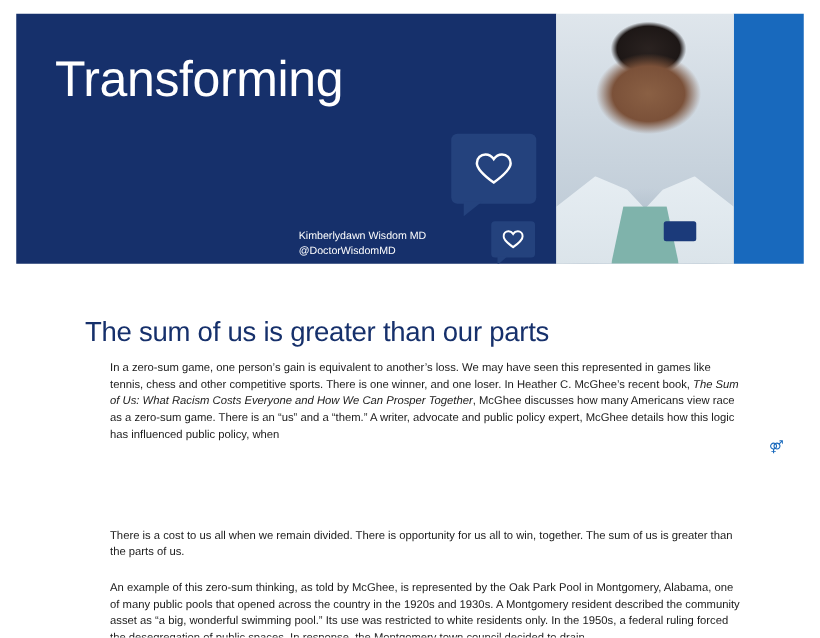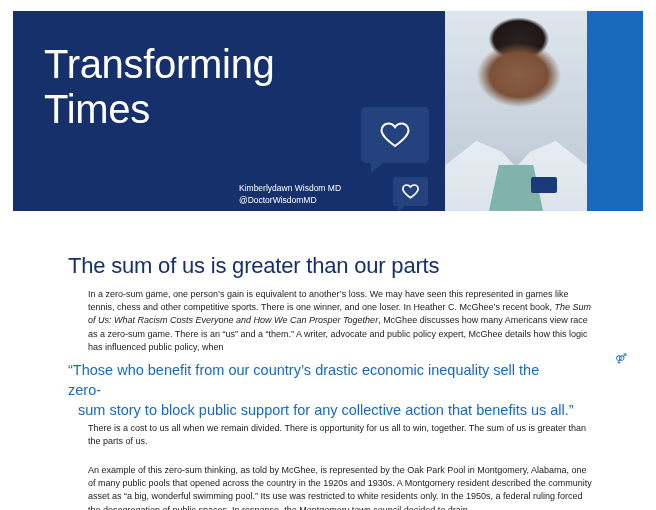--- a/index.html
+++ b/index.html
@@ -201,21 +201,20 @@
 </head>
 <body>
 
 <div class="page">
 
   <div class="banner">
 
     <div class="banner-left">
       <div class="banner-title">
         <div>Transforming</div>
-        <div>Times</div>
       </div>
 
 
       <div class="banner-credit">
         <div>Kimberlydawn Wisdom MD</div>
         <div>@DoctorWisdomMD</div>
       </div>
 
       <div class="bubble-big">
         <svg width="30" height="26" viewBox="0 0 30 26" aria-hidden="true">
@@ -236,24 +235,20 @@
       <div class="photo-badge"></div>
     </div>
 
     <div class="banner-stripe"></div>
   </div>
 
   <h1 class="headline">The sum of us is greater than our parts</h1>
 
   <p class="para p1"><span>In a zero-sum game, one person’s gain is equivalent to another’s loss. We may have seen this represented in games like tennis, chess and other competitive sports. There is one winner, and one loser.  In Heather C. McGhee’s recent book, </span><i>The Sum of Us: What Racism Costs Everyone and How We Can Prosper Together</i><span>, McGhee discusses how many Americans view race as a zero-sum game. There is an “us” and a “them.” A writer, advocate and public policy expert, McGhee details how this logic has influenced public policy, when</span></p>
 
-  <div class="pullquote">
-    <span class="l1">“Those who benefit from our country’s drastic economic inequality sell the zero-</span>
-    <span class="l2">sum story to block public support for any collective action that benefits us all.”</span>
-  </div>
 
   <p class="para p2">There is a cost to us all when we remain divided. There is opportunity for us all to win, together. The sum of us is greater than the parts of us.</p>
 
   <p class="para p3">An example of this zero-sum thinking, as told by McGhee, is represented by the Oak Park Pool in Montgomery, Alabama, one of many public pools that opened across the country in the 1920s and 1930s. A Montgomery resident described the community asset as “a big, wonderful swimming pool.” Its use was restricted to white residents only. In the 1950s, a federal ruling forced the desegregation of public spaces. In response, the Montgomery town council decided to drain</p>
 
   <div class="person-marker">⚤</div>
 
 </div>
 
 </body></html>

